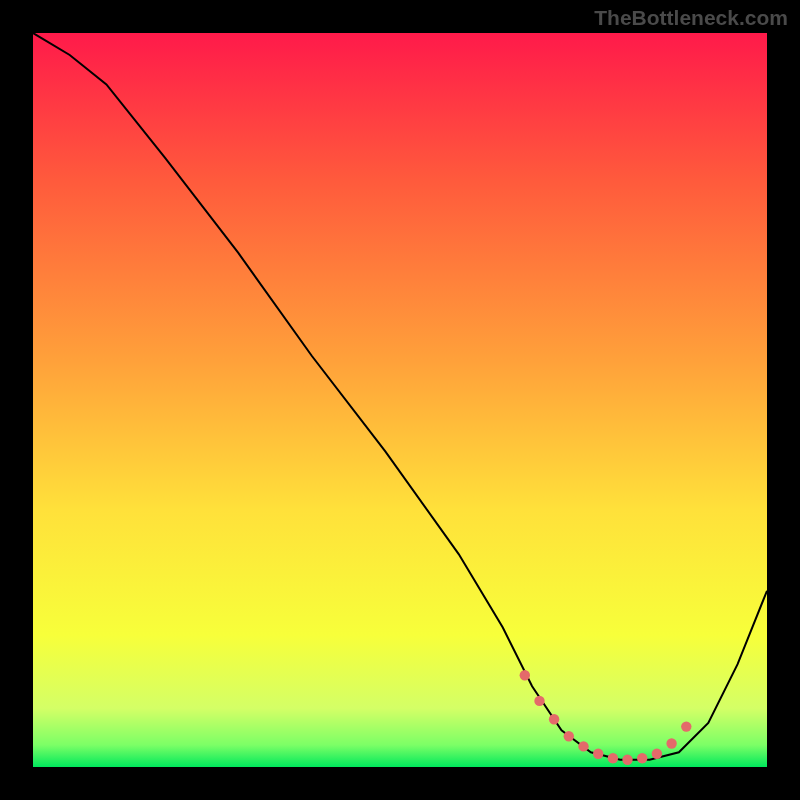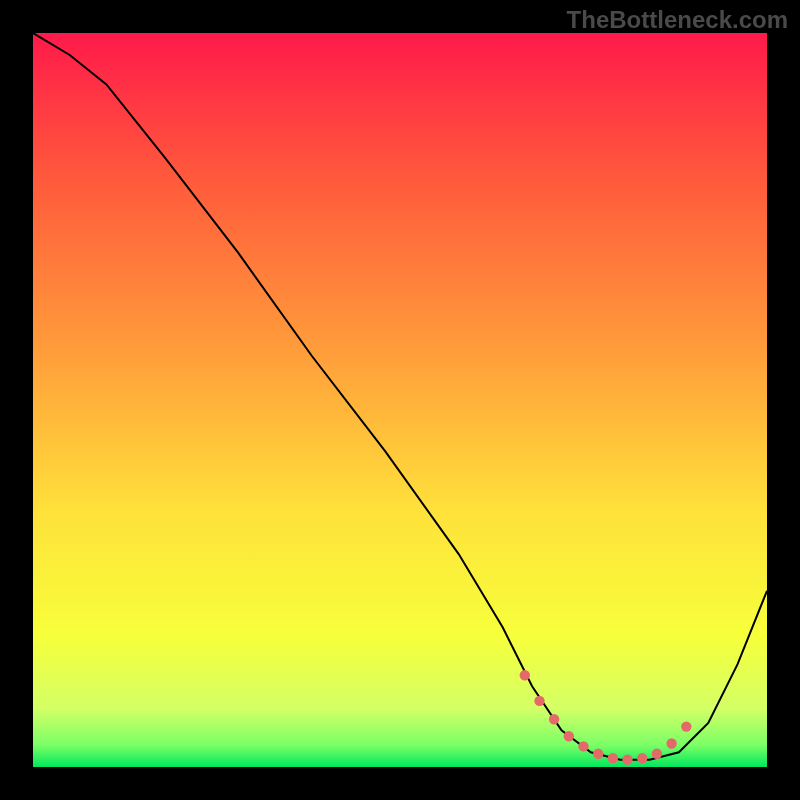--- a/index.html
+++ b/index.html
@@ -9,21 +9,21 @@
     width: 800px;
     height: 800px;
     position: relative;
     font-family: Arial, sans-serif;
   }
   .watermark {
     position: absolute;
     top: 6px;
     right: 12px;
     color: #4a4a4a;
-    font-size: 24px;
+    font-size: 21px;
     font-weight: bold;
     z-index: 10;
   }
   .plot {
     position: absolute;
     left: 33px;
     top: 33px;
     width: 734px;
     height: 734px;
   }

